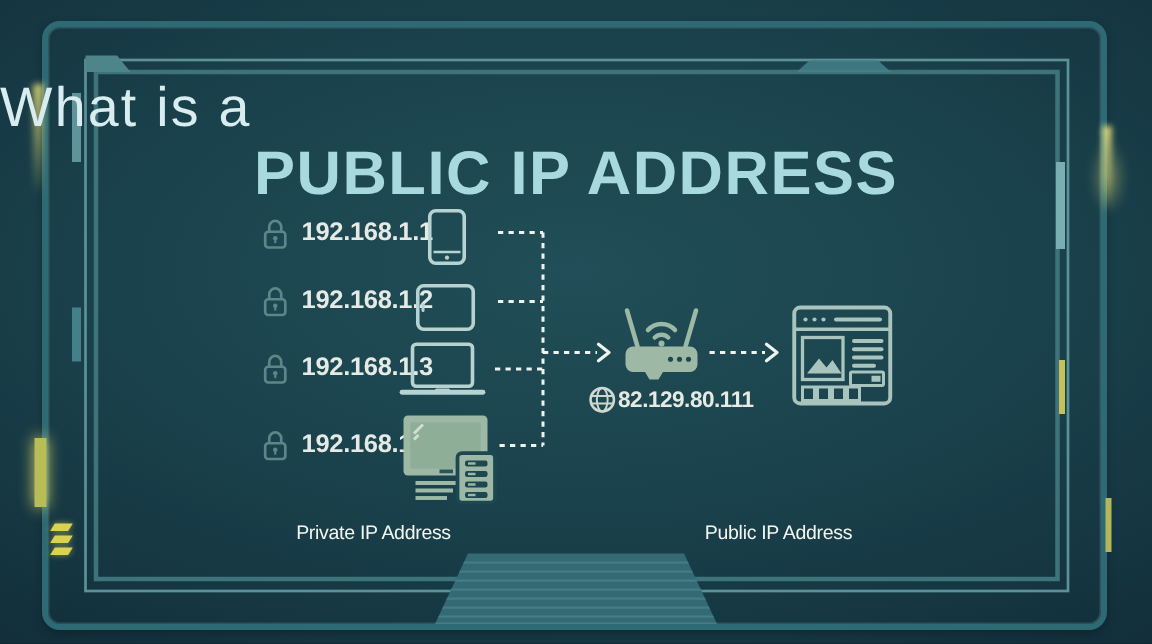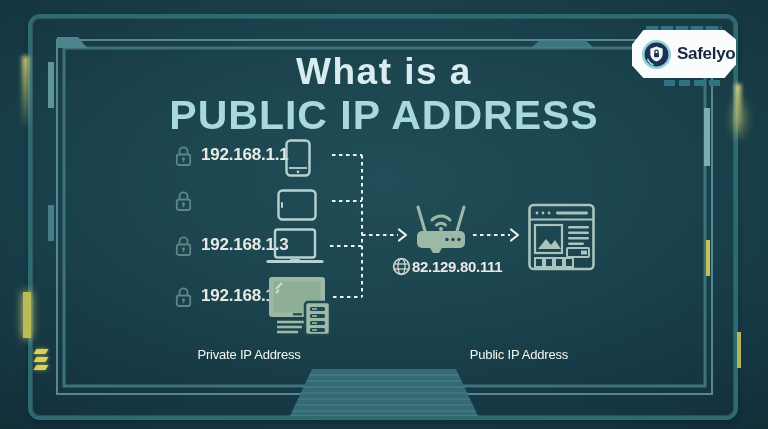--- a/index.html
+++ b/index.html
@@ -9,22 +9,22 @@
     background:radial-gradient(ellipse 90% 80% at 50% 42%, #214e58 0%, #1a424c 45%, #143440 78%, #102a34 100%);
   }
   .abs{position:absolute;}
   
   .outer-frame{
     left:28px;top:14px;width:702px;height:398px;
     border:4px solid #2e6a73;border-radius:12px;
     box-shadow:inset 0 0 0 1px rgba(130,190,195,.22), 0 2px 6px rgba(0,0,0,.25);
   }
   
-  .title-1{left:0;top:51px;width:768px;text-align:center;
-    font-size:37px;font-weight:700;color:#dcefF2;letter-spacing:1.5px;color:#d9edf0;}
+  .title-1{left:0;top:51px;width:768px;text-align:left;
+    font-size:37px;font-weight:400;color:#dcefF2;letter-spacing:1.5px;color:#d9edf0;}
   .title-2{left:0;top:92px;width:768px;text-align:center;
     font-size:41px;font-weight:700;color:#a8d9df;letter-spacing:1px;}
   
   .ip-row{display:flex;align-items:flex-start;gap:9px;}
   .ip-row .ip-text{font-size:17px;font-weight:700;color:#e6eae5;letter-spacing:-0.2px;}
   
   .zone-label{font-size:13px;font-weight:400;color:#f4f6f1;letter-spacing:-0.2px;transform:translateX(-50%);white-space:nowrap;}
   
   .router-ip-row{display:flex;align-items:center;gap:1px;}
   .router-ip-row .ip-text{font-size:15px;font-weight:700;color:#e6eae5;letter-spacing:-0.3px;}
@@ -87,39 +87,20 @@
       <div class="hatch"></div>
       <div class="hatch"></div>
   </div>
   <div class="abs glow" style="left:735px;top:84px;width:6px;height:56px;background:linear-gradient(#ece481,rgba(230,220,120,0));filter:blur(2px)"></div>
   <div class="abs glow" style="left:726px;top:92px;width:26px;height:52px;background:radial-gradient(rgba(232,224,122,.4),rgba(232,224,122,0) 70%);filter:blur(3px)"></div>
   <div class="abs glow" style="left:737px;top:332px;width:4px;height:36px;background:#b5b659;filter:blur(.5px)"></div>
 
   <div class="abs title-1">What is a</div>
   <div class="abs title-2">PUBLIC IP ADDRESS</div>
 
-  <div class="abs brand">
-    <div class="brand-topbar"></div>
-    <div class="brand-badge">
-      <svg width="31" height="31" viewBox="0 0 31 31">
-        <circle cx="15.5" cy="15.5" r="13.2" fill="#1d3353" stroke="#8fd2de" stroke-width="2.6"></circle>
-        <path d="M15.5 7.5 l6.2 2.3 v4.6 c0 4.2 -2.8 6.8 -6.2 8.1 c-3.4 -1.3 -6.2 -3.9 -6.2 -8.1 v-4.6 z" fill="#f2f7f8"></path>
-        <rect x="13" y="14" width="5" height="4.2" rx="1" fill="#1d3353"></rect>
-        <path d="M13.9 14 v-1.3 a1.6 1.6 0 0 1 3.2 0 V14" fill="none" stroke="#1d3353" stroke-width="1.3"></path>
-        <path d="M6.5 20 a10.5 10.5 0 0 0 6 6" fill="none" stroke="#9adbe4" stroke-width="1.6"></path>
-      </svg>
-      <span class="brand-name">Safelyo</span>
-    </div>
-    <div class="brand-squares">
-      <div></div>
-        <div></div>
-        <div></div>
-        <div></div>
-    </div>
-  </div>
 
   <svg class="abs" width="768" height="429" viewBox="0 0 768 429" style="left:0;top:0">
     <g stroke="#eef3ee" stroke-width="2" fill="none" stroke-dasharray="3.5 3.5">
       <line x1="332" y1="155" x2="362" y2="155"></line>
       <line x1="332" y1="201" x2="362" y2="201"></line>
       <line x1="330" y1="246" x2="362" y2="246"></line>
       <line x1="333" y1="297" x2="362" y2="297"></line>
       <line x1="362" y1="155" x2="362" y2="297"></line>
       <line x1="362" y1="235" x2="398" y2="235"></line>
       <line x1="473" y1="235" x2="510" y2="235"></line>
@@ -139,20 +120,21 @@
     </svg>
     <span class="ip-text">192.168.1.1</span>
   </div>
   <div class="abs ip-row" style="left:175px;top:190px;">
     <svg width="17" height="22" viewBox="0 0 17 22">
       <path d="M4.5 9.5 V6.3 a4 4 0 0 1 8 0 V9.5" fill="none" stroke="#5d8687" stroke-width="1.8"></path>
       <rect x="1.8" y="9.5" width="13.4" height="10.5" rx="2" fill="none" stroke="#5d8687" stroke-width="1.8"></rect>
       <circle cx="8.5" cy="13.8" r="1.5" fill="#5d8687"></circle>
         <rect x="7.8" y="14.5" width="1.4" height="2.6" fill="#5d8687"></rect>
     </svg>
+    <span class="ip-text">192.168.1.2</span>
   </div>
   <div class="abs ip-row" style="left:175px;top:235px;">
     <svg width="17" height="22" viewBox="0 0 17 22">
       <path d="M4.5 9.5 V6.3 a4 4 0 0 1 8 0 V9.5" fill="none" stroke="#5d8687" stroke-width="1.8"></path>
       <rect x="1.8" y="9.5" width="13.4" height="10.5" rx="2" fill="none" stroke="#5d8687" stroke-width="1.8"></rect>
       <circle cx="8.5" cy="13.8" r="1.5" fill="#5d8687"></circle>
         <rect x="7.8" y="14.5" width="1.4" height="2.6" fill="#5d8687"></rect>
     </svg>
     <span class="ip-text">192.168.1.3</span>
   </div>

